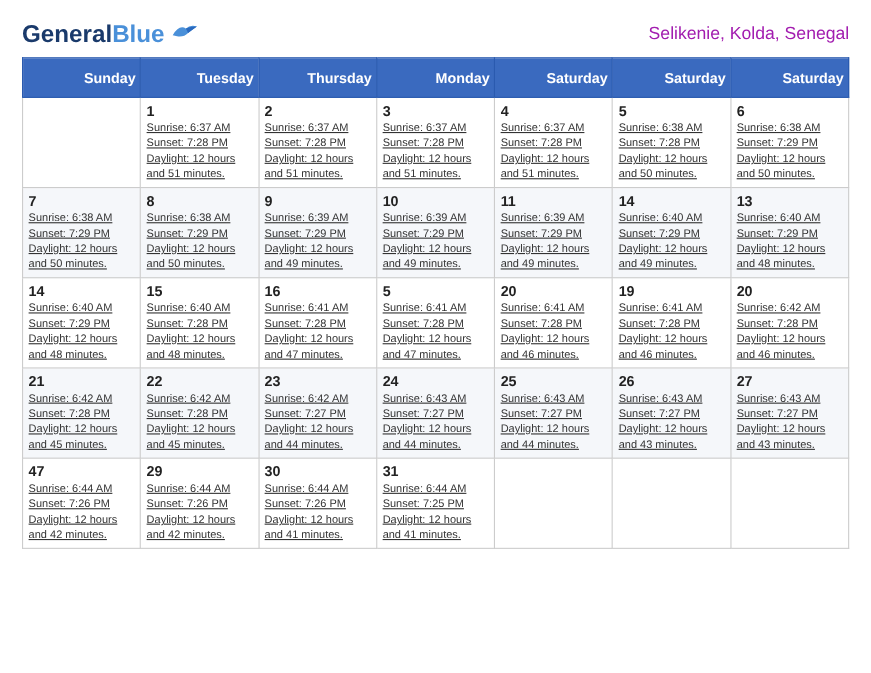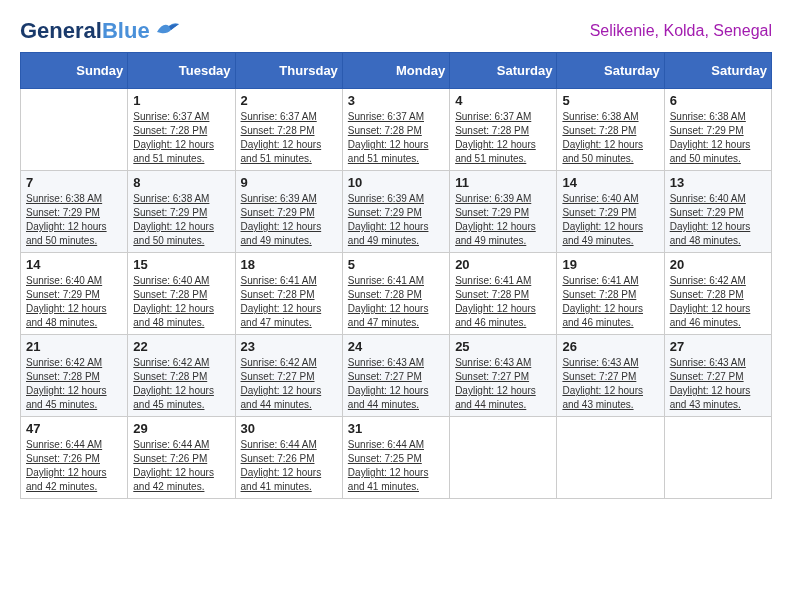--- a/index.html
+++ b/index.html
@@ -182,21 +182,21 @@
       <tr>
         <td>
           <span class="day-num">14</span>
           <div class="day-info">Sunrise: 6:40 AM<br>Sunset: 7:29 PM<br>Daylight: 12 hours and 48 minutes.</div>
         </td>
         <td>
           <span class="day-num">15</span>
           <div class="day-info">Sunrise: 6:40 AM<br>Sunset: 7:28 PM<br>Daylight: 12 hours and 48 minutes.</div>
         </td>
         <td>
-          <span class="day-num">18</span>
+          <span class="day-num">16</span>
           <div class="day-info">Sunrise: 6:41 AM<br>Sunset: 7:28 PM<br>Daylight: 12 hours and 47 minutes.</div>
         </td>
         <td>
           <span class="day-num">5</span>
           <div class="day-info">Sunrise: 6:41 AM<br>Sunset: 7:28 PM<br>Daylight: 12 hours and 47 minutes.</div>
         </td>
         <td>
           <span class="day-num">20</span>
           <div class="day-info">Sunrise: 6:41 AM<br>Sunset: 7:28 PM<br>Daylight: 12 hours and 46 minutes.</div>
         </td>

